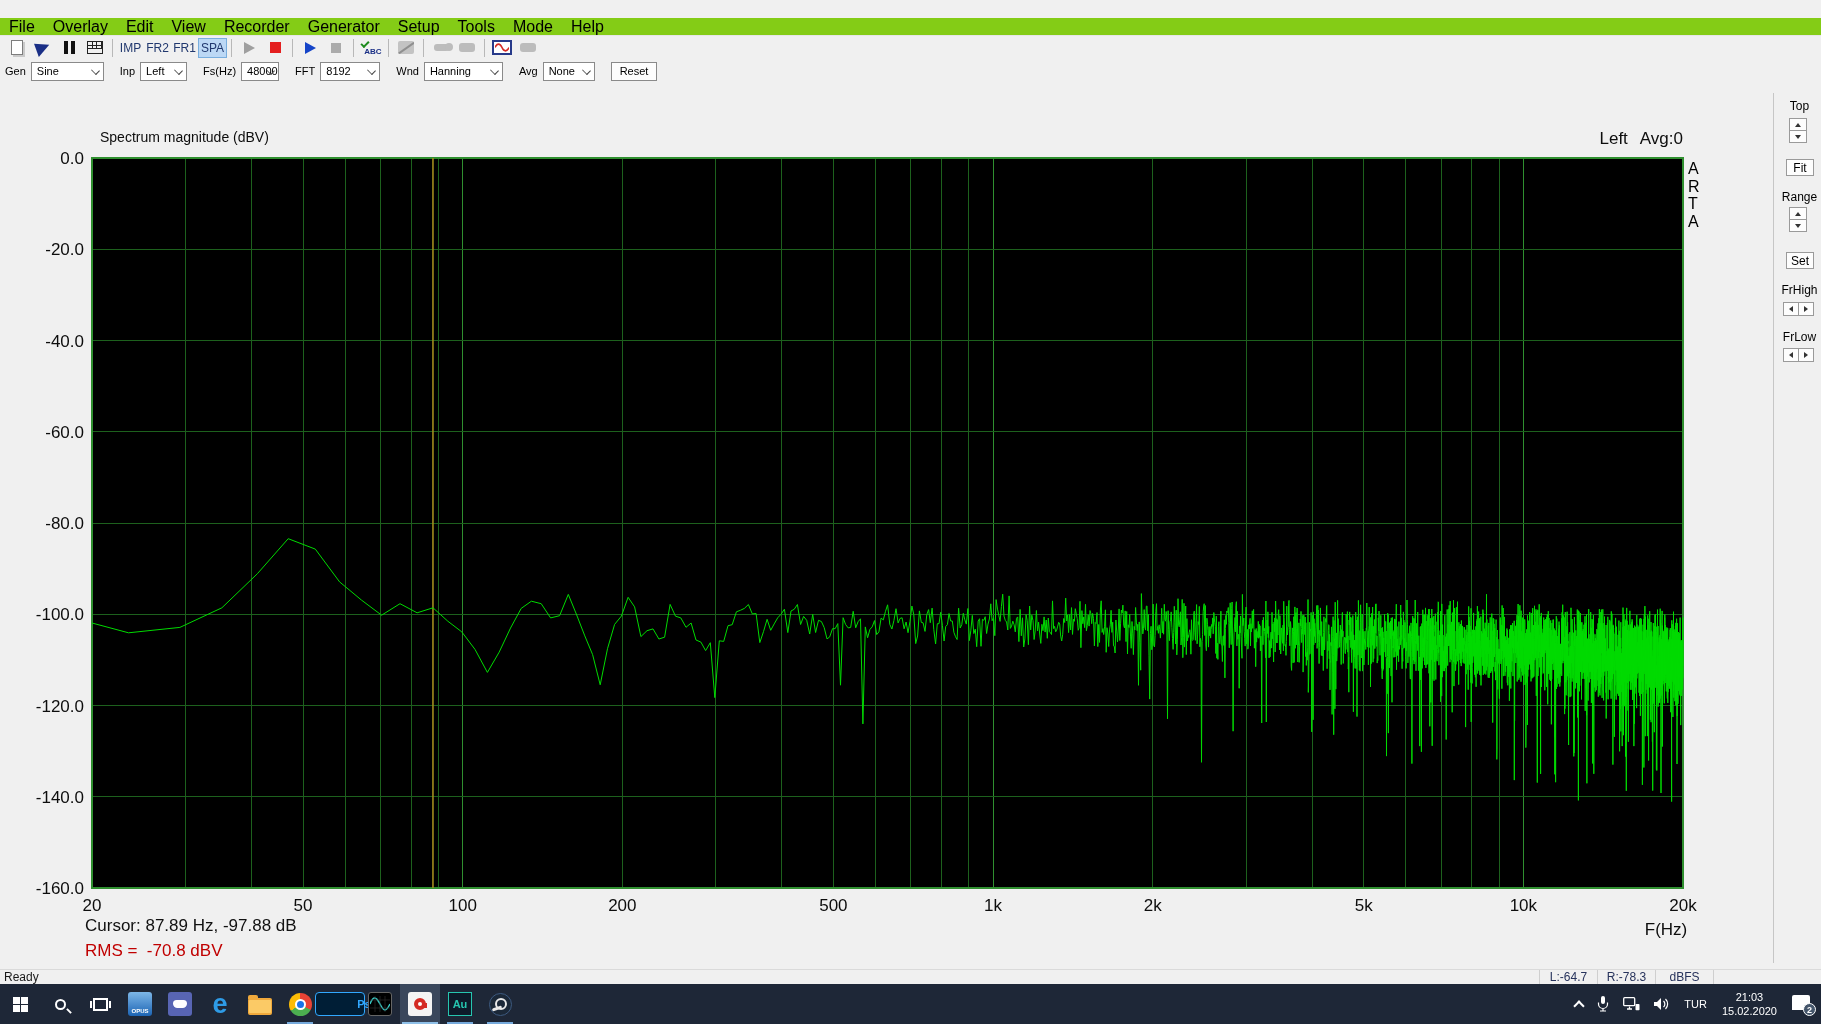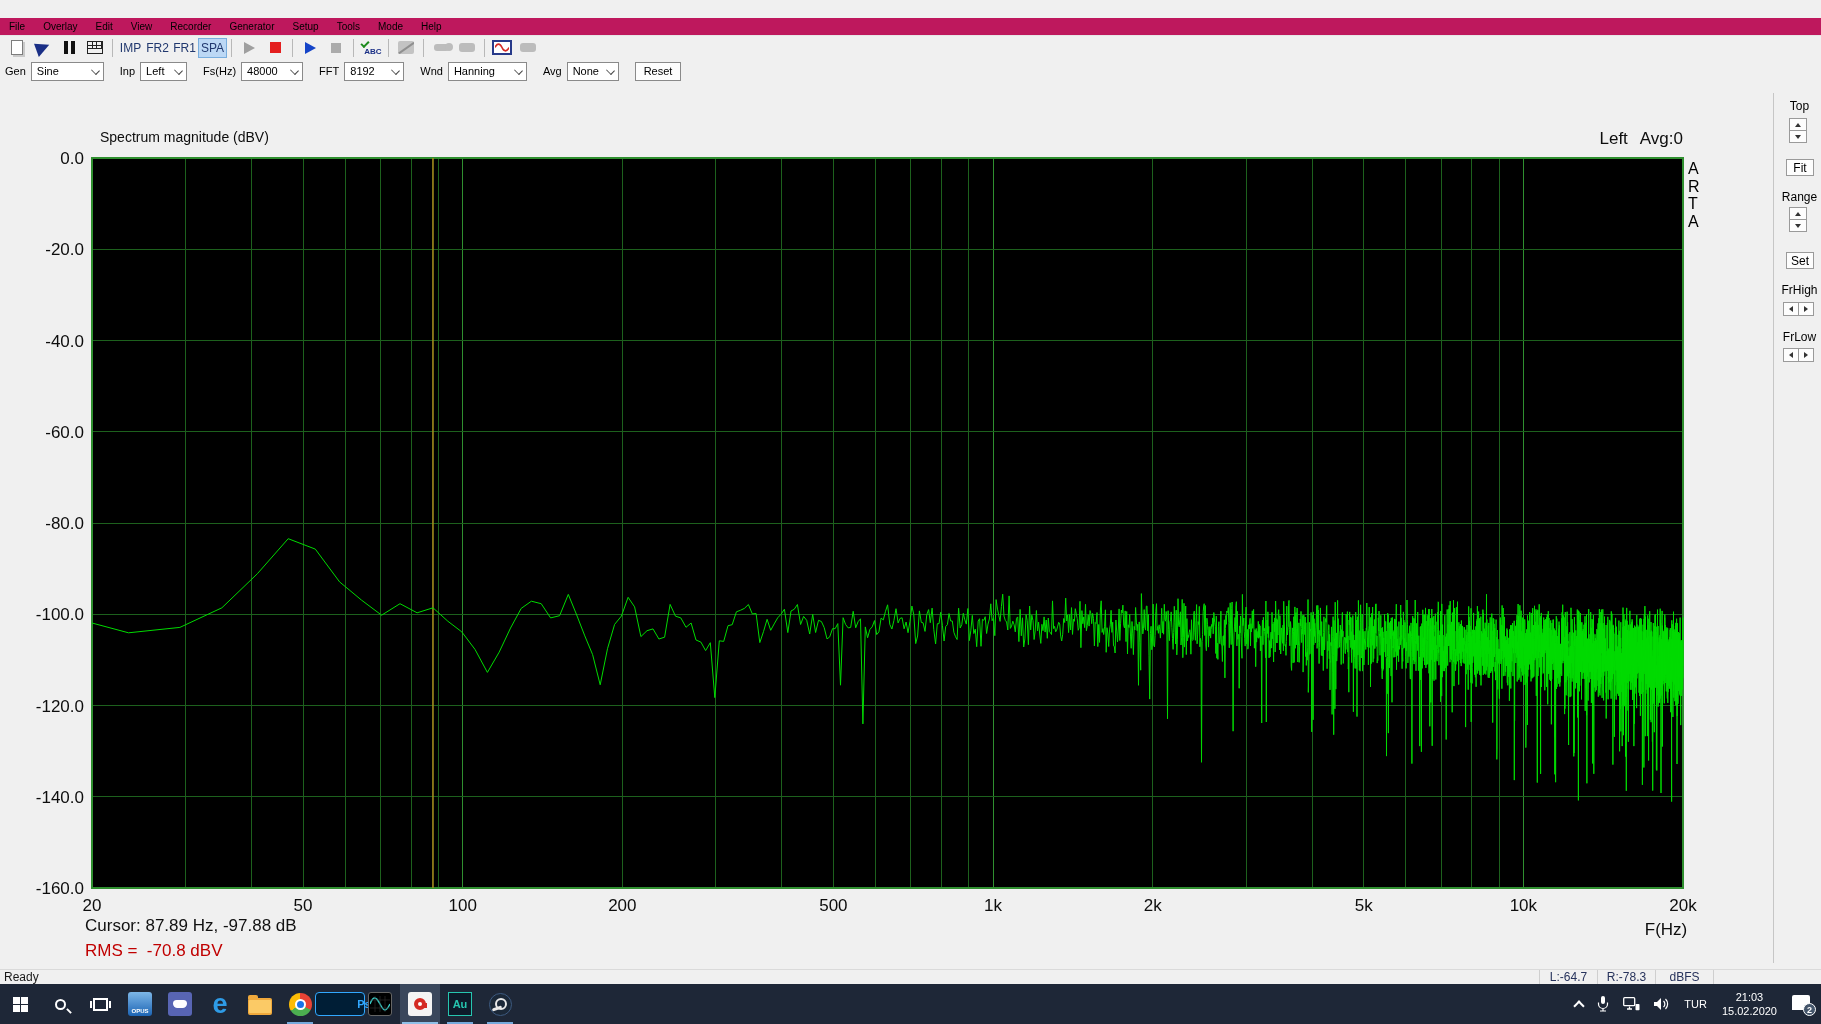--- a/index.html
+++ b/index.html
@@ -14,22 +14,22 @@
               border:3px solid #d42a24; background:#fff; position:relative; }
   .app-icon::after { content:""; position:absolute; right:-4px; top:2px; width:4px; height:4px; background:#d42a24; }
   .win-btns { margin-left:auto; display:flex; height:18px; }
   .win-btn { width:30px; height:18px; display:flex; align-items:center; justify-content:center; }
   .glyph-min { width:9px; height:1px; background:#000; }
   .glyph-restore { width:8px; height:8px; border:1px solid #000; position:relative; background:#fff; margin-top:2px; }
   .glyph-restore::before { content:""; position:absolute; left:1px; top:-3px; width:8px; height:8px; border:1px solid #000; border-left:none; border-bottom:none; }
   .glyph-close { font-size:11px; line-height:11px; color:#000; }
 
   
-  .menubar { position:absolute; left:0; top:18px; width:1821px; height:17px; background:#be185d;
-             display:flex; align-items:center; font-size:10px; color:#000; }
+  .menubar { position:absolute; left:0; top:18px; width:1821px; height:17px; background:#84cc16;
+             display:flex; align-items:center; font-size:16px; color:#000; }
   .menu-item { padding:0 9px; height:17px; display:flex; align-items:center; }
 
   
   .toolbar { position:absolute; left:0; top:35px; width:1821px; height:24px; background:#f0f0f0;
              border-top:1px solid #e6e6e6; display:flex; align-items:center; padding-left:4px; }
   .tb-sep { width:1px; height:18px; background:#b8b8b8; margin:0 4px; }
   .tb-btn { width:26px; height:22px; display:flex; align-items:center; justify-content:center; }
   .tb-txt { min-width:27px; height:20px; display:flex; align-items:center; justify-content:center;
             font-size:12px; color:#21386e; padding:0 2px; }
   .tb-txt.active { background:#bcd8f5; border:1px solid #79aede; }
@@ -237,21 +237,21 @@
     <div class="combo" style="width:73px">
         <span>Sine</span>
         <i class="chev"></i>
       </div>
     <span class="ctl-label">Inp</span>
     <div class="combo" style="width:47px">
         <span>Left</span>
         <i class="chev"></i>
       </div>
     <span class="ctl-label">Fs(Hz)</span>
-    <div class="combo" style="width:62px">
+    <div class="combo" style="width:38px">
         <span>48000</span>
         <i class="chev"></i>
       </div>
     <span class="ctl-label">FFT</span>
     <div class="combo" style="width:60px">
         <span>8192</span>
         <i class="chev"></i>
       </div>
     <span class="ctl-label">Wnd</span>
     <div class="combo" style="width:79px">

